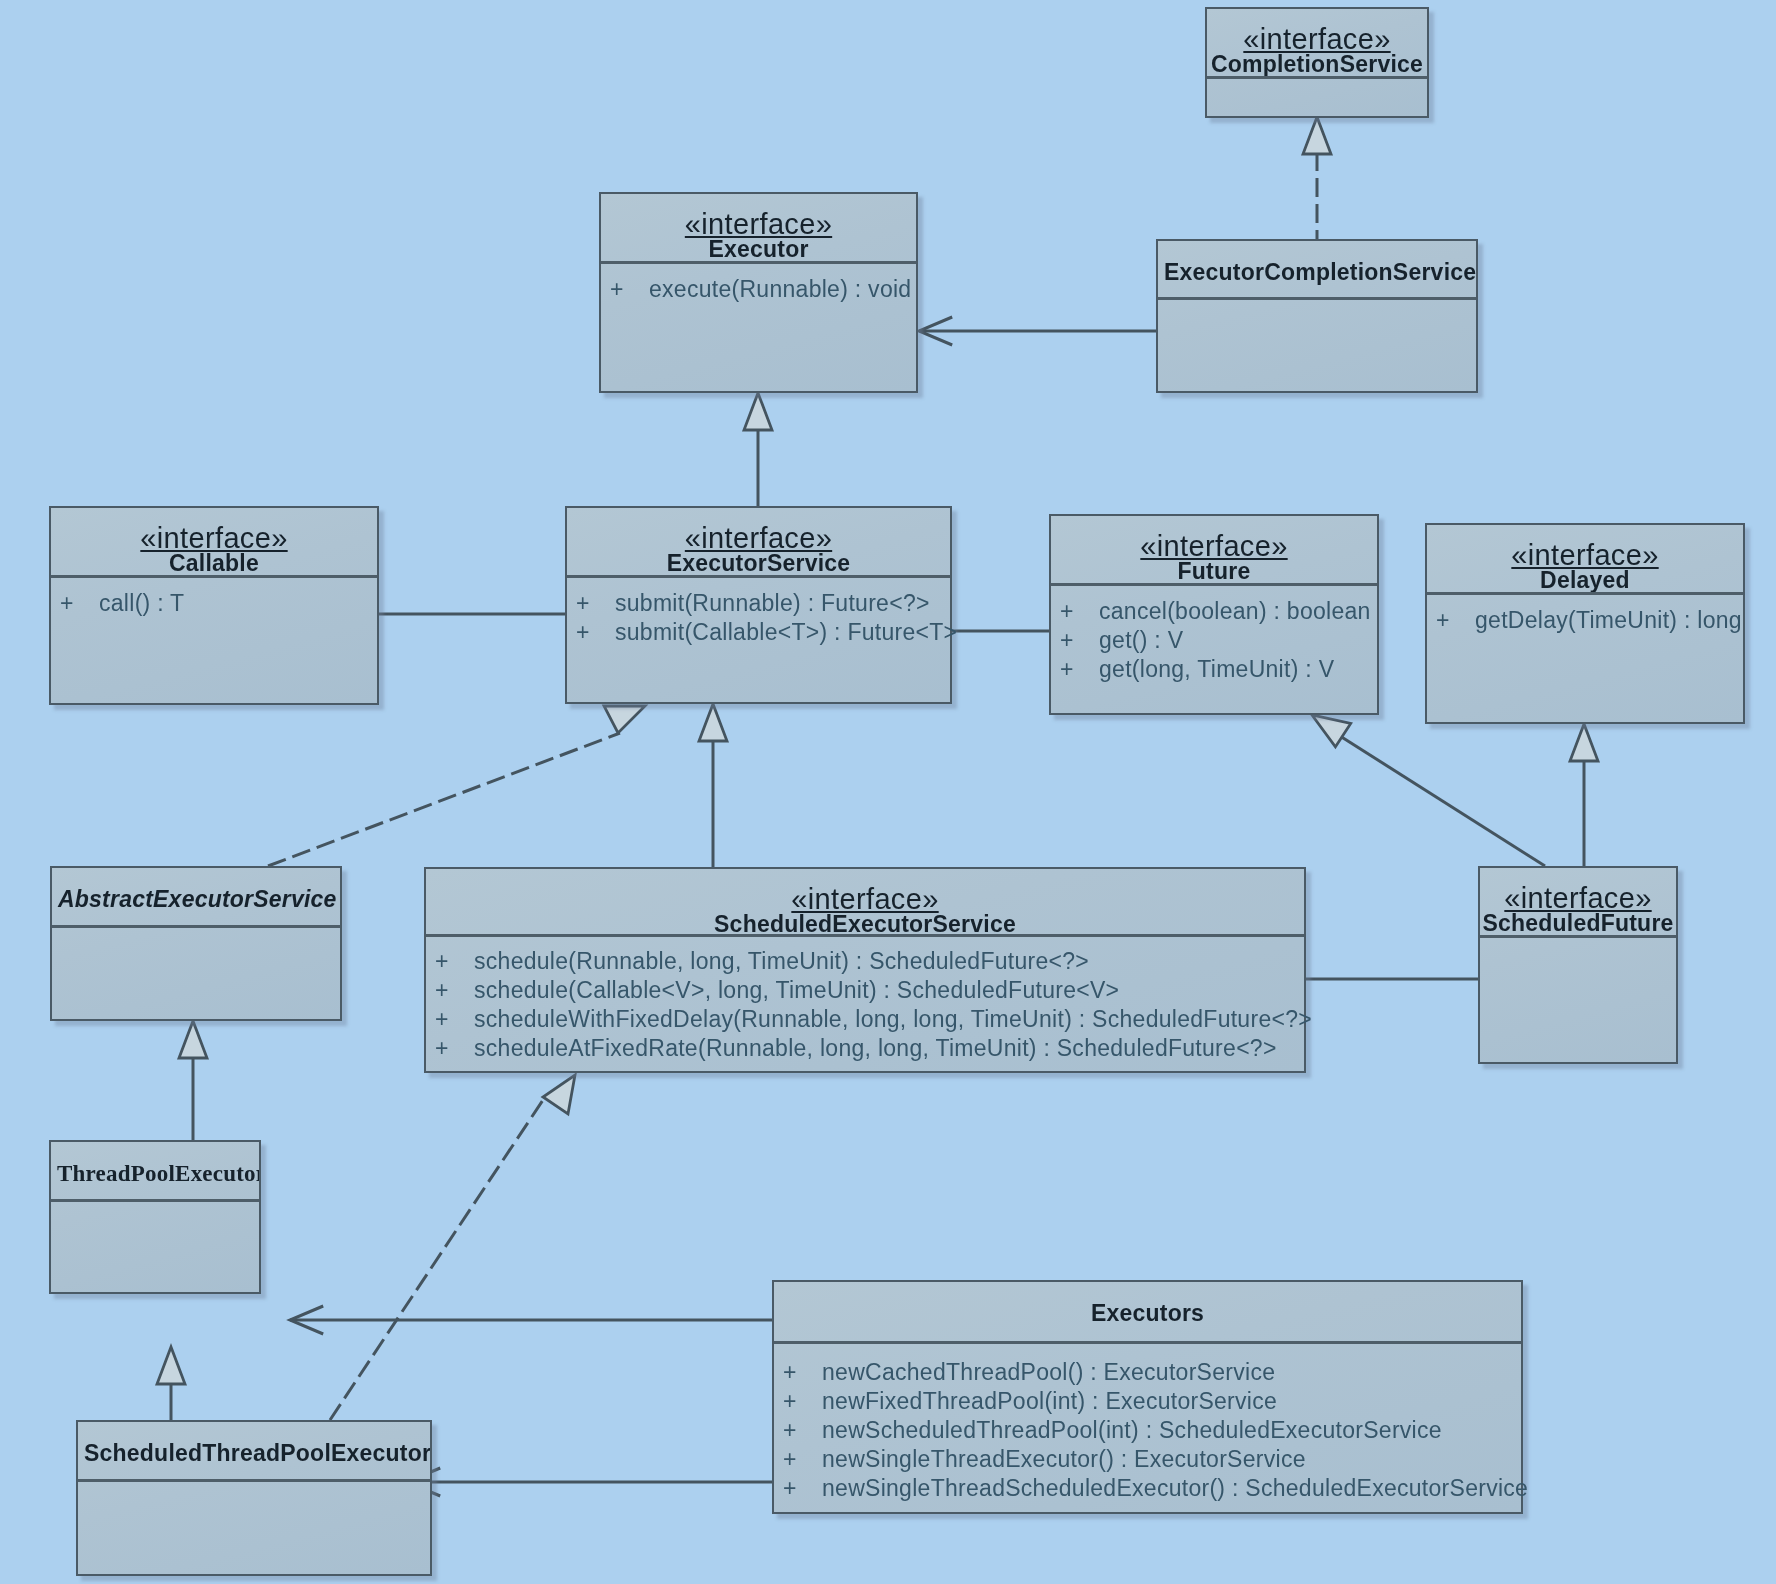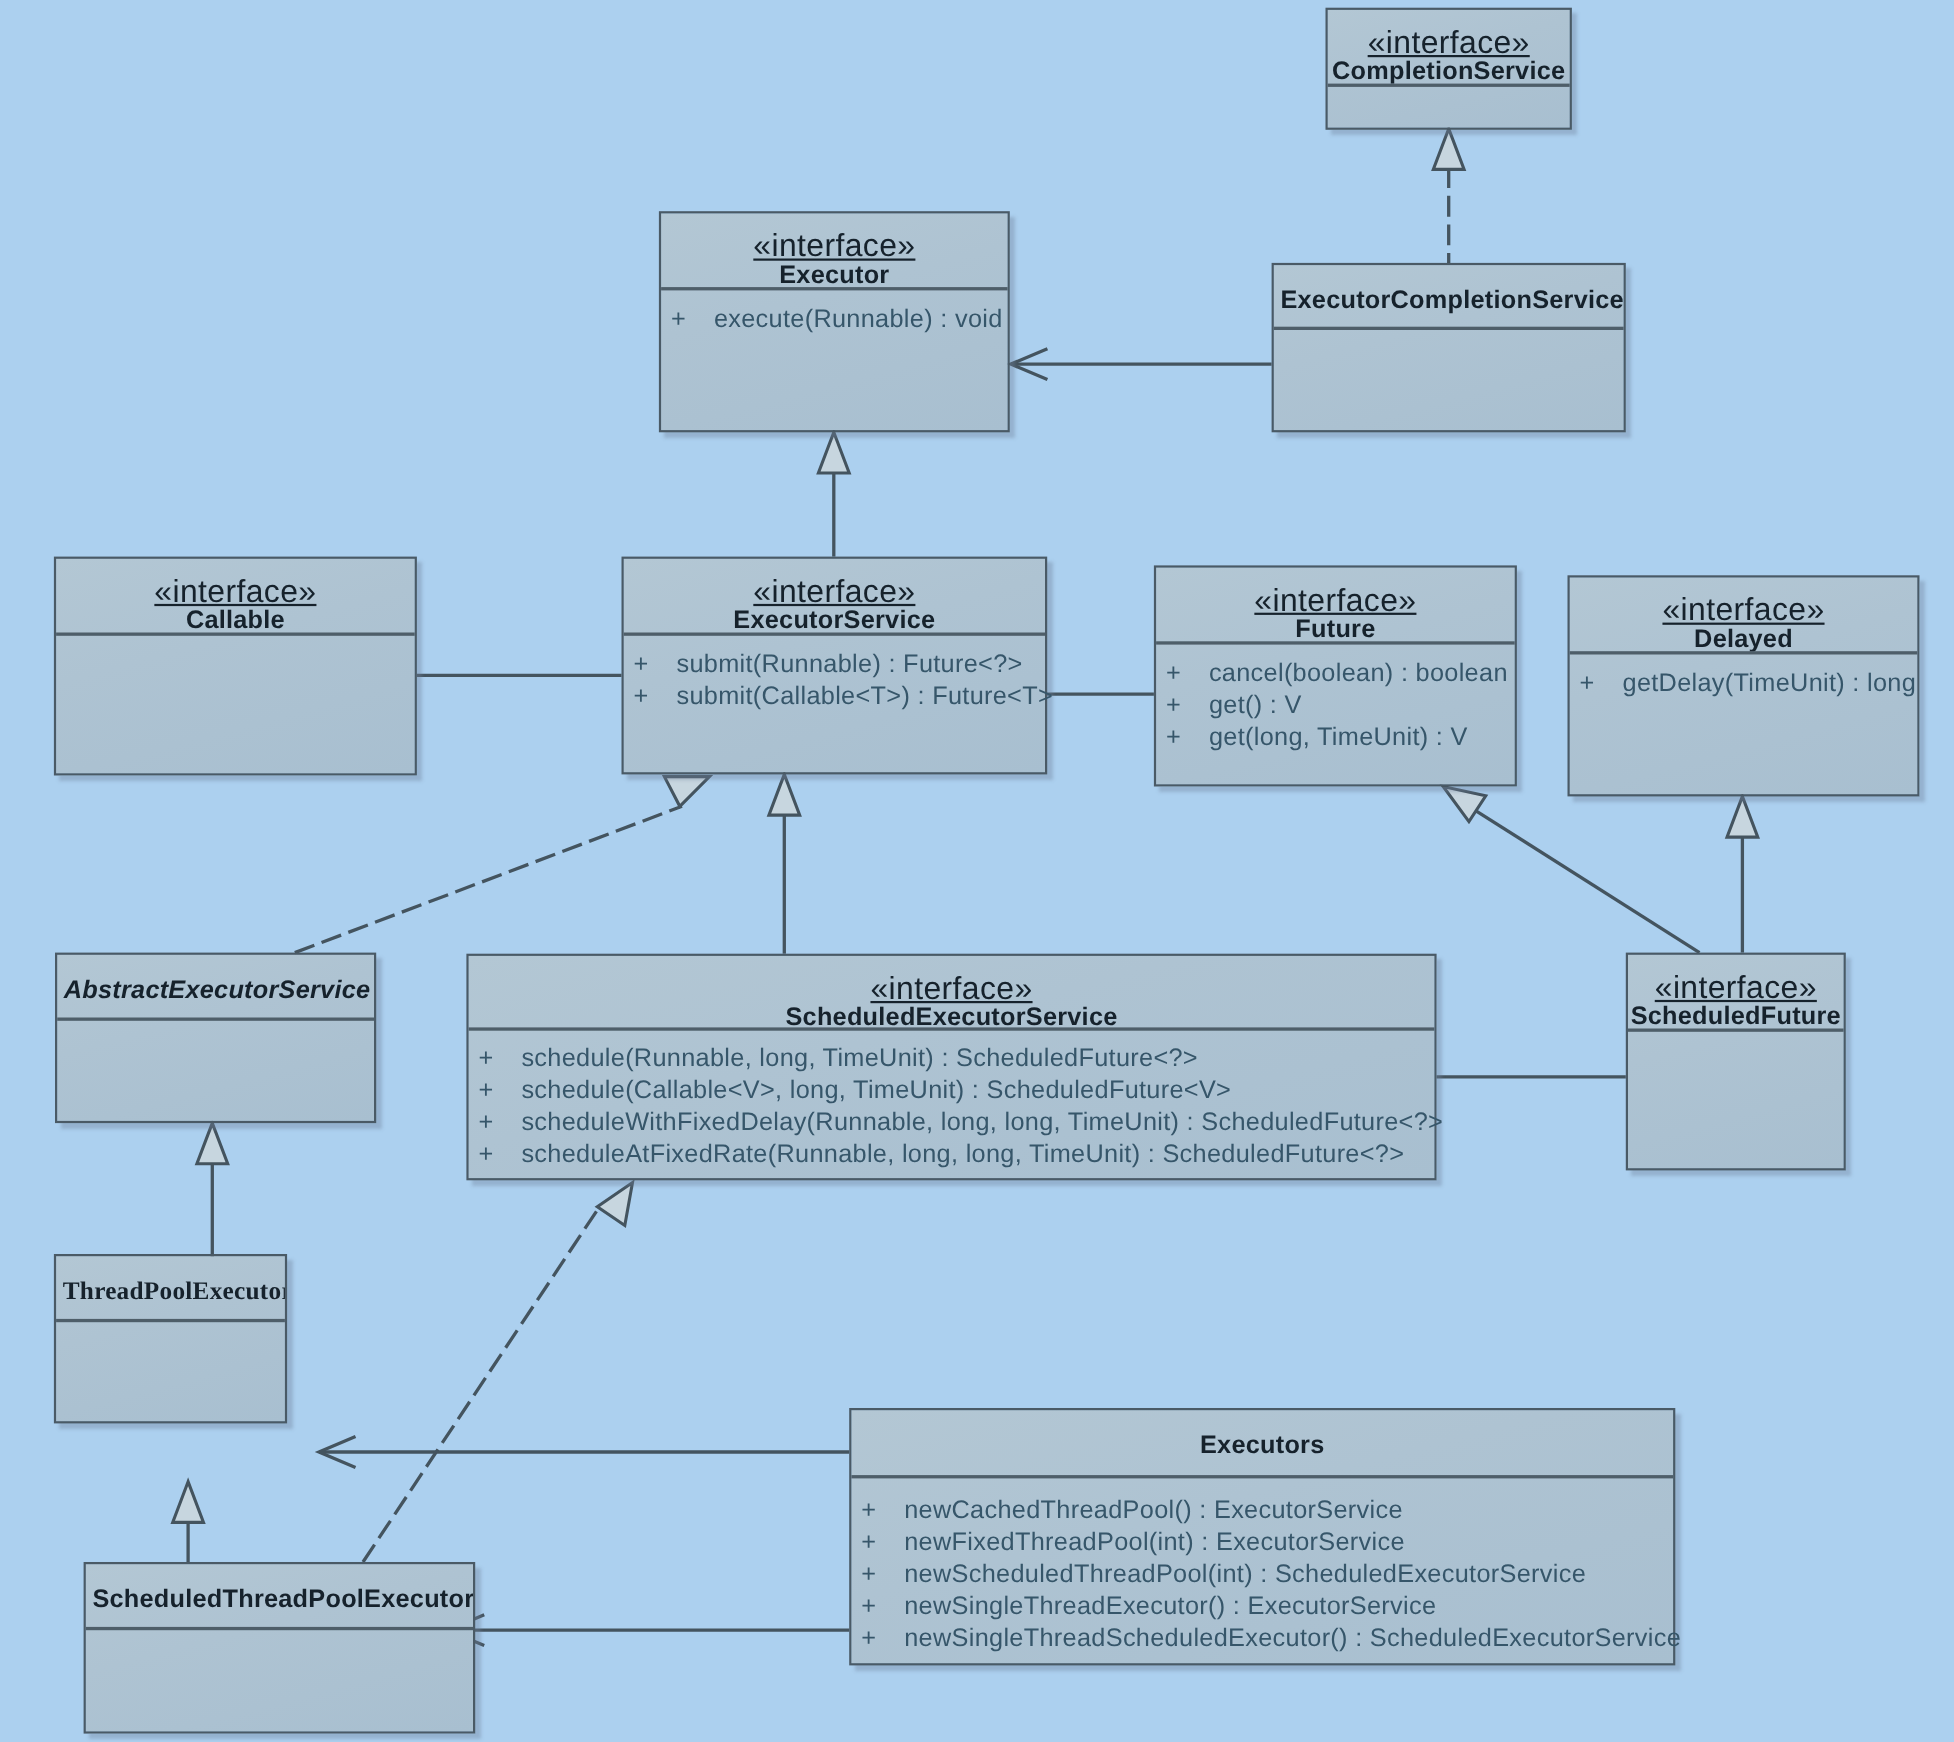--- a/index.html
+++ b/index.html
@@ -106,20 +106,23 @@
     <div class="uml-name leftname">ExecutorCompletionService</div>
   </div>
   <div class="uml-body">
   </div>
 </div>
 <div class="uml-box" style="left:49px;top:506px;width:330px;height:199px;">
   <div class="uml-hdr" style="height:70px;">
     <div class="uml-stereo">«interface»</div>
     <div class="uml-name">Callable</div>
   </div>
+  <div class="uml-body">
+    <div class="uml-member"><span class="uml-vis">+</span><span>call() : T</span></div>
+  </div>
 </div>
 <div class="uml-box" style="left:565px;top:506px;width:387px;height:198px;">
   <div class="uml-hdr" style="height:70px;">
     <div class="uml-stereo">«interface»</div>
     <div class="uml-name">ExecutorService</div>
   </div>
   <div class="uml-body">
     <div class="uml-member"><span class="uml-vis">+</span><span>submit(Runnable) : Future&lt;?&gt;</span></div>
     <div class="uml-member"><span class="uml-vis">+</span><span>submit(Callable&lt;T&gt;) : Future&lt;T&gt;</span></div>
   </div>

